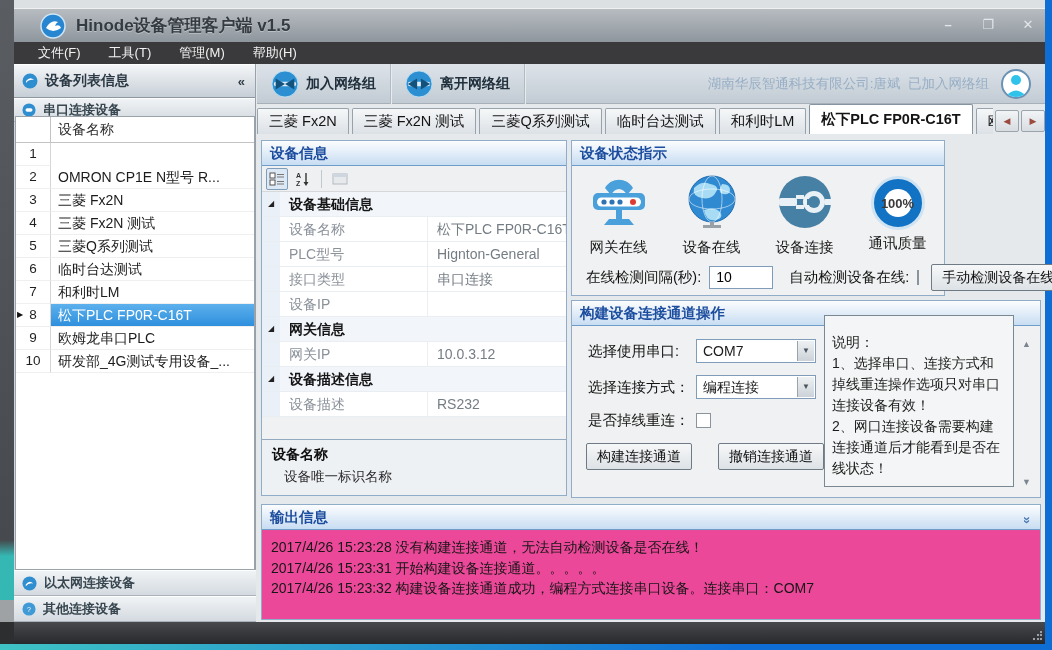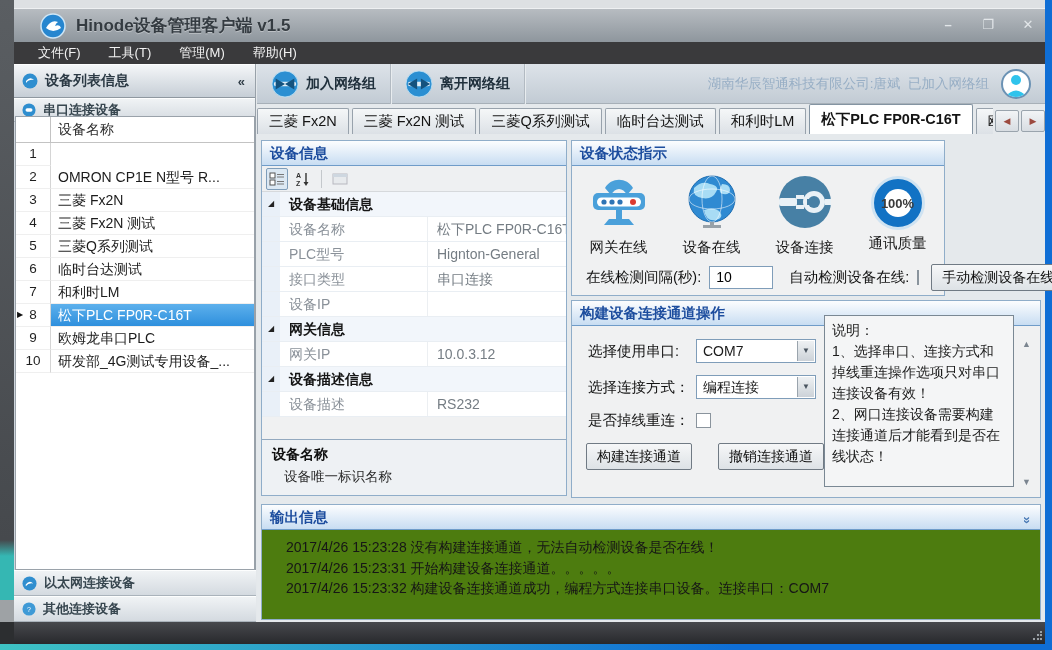--- a/index.html
+++ b/index.html
@@ -103,26 +103,26 @@
   .flabel { font-size:14.5px; color:#121212; white-space:nowrap; }
   .tinput { width:64px; height:23px; border:1px solid #7f9db9; background:#fff; font-size:14px; padding-left:6px; font-family:inherit; }
   .checkbox { width:15px; height:15px; border:1px solid #8a949d; background:#fff; display:inline-block; }
   .push-btn { height:27px; background:linear-gradient(180deg,#f6f7f8,#dde2e6); border:1px solid #707a84; border-radius:2px;
     font-size:14px; color:#111; padding:0 10px; line-height:25px; white-space:nowrap; }
 
   
   .ch-row { position:absolute; display:flex; align-items:center; }
   .combo { width:120px; height:24px; border:1px solid #7f9db9; background:#fff; position:relative; font-size:14px; color:#1a1a1a; line-height:22px; padding-left:6px; }
   .combo .drop { position:absolute; right:1px; top:1px; width:17px; height:20px; background:linear-gradient(180deg,#eef1f3,#ccd2d8); border-left:1px solid #9aa4ad; text-align:center; font-size:8px; color:#4a5560; line-height:20px; }
-  .note-box { position:absolute; left:252px; top:14px; width:190px; height:172px; border:1px solid #7a8894; background:#f4f5f6; padding:4px 7px; overflow:hidden; }
+  .note-box { position:absolute; left:252px; top:14px; width:190px; height:172px; border:1px solid #7a8894; background:#f4f5f6; padding:16px 7px; overflow:hidden; }
   .note-line { font-size:14px; color:#1c1c1c; line-height:21px; }
   .vscroll-arrow { position:absolute; left:450px; font-size:9px; color:#7b8590; }
 
   
-  .out-body { position:absolute; left:0; top:25px; right:0; bottom:0; background:#4d7c0f; padding:7px 24px; }
+  .out-body { position:absolute; left:0; top:25px; right:0; bottom:0; background:#ec4899; padding:7px 9px; }
   .log-line { font-size:14px; color:#161616; line-height:20.5px; white-space:nowrap; overflow:hidden; }
   .out-chevron { position:absolute; right:10px; top:3px; font-size:13px; color:#4a7ab5; transform:rotate(90deg); font-weight:bold; }
 </style>
 </head>
 <body>
 
 <div id="app">
   <div class="edge-left"></div>
 
   <div class="win">

